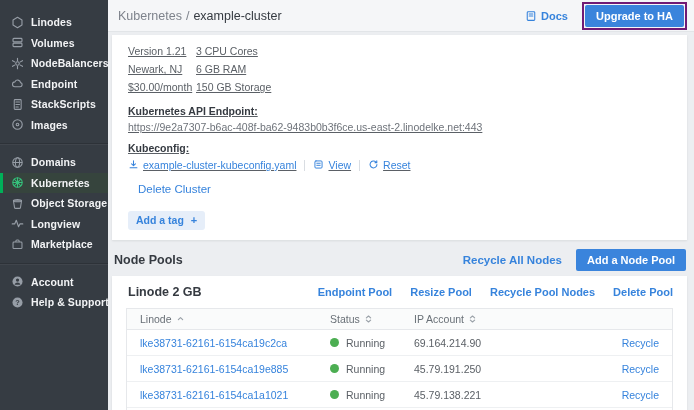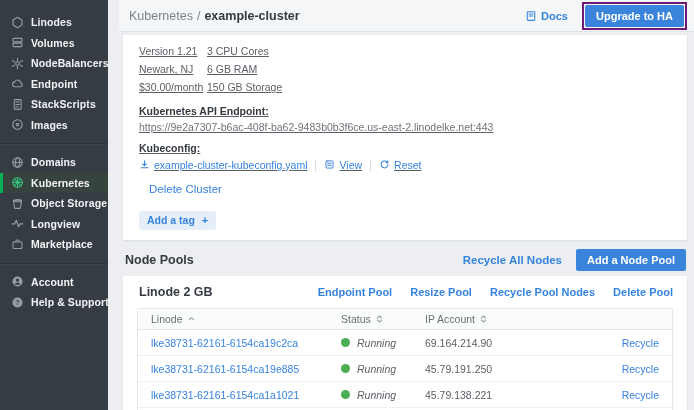--- a/index.html
+++ b/index.html
@@ -1,36 +1,36 @@
 <!DOCTYPE html>
 <html><head>
 <meta charset="utf-8">
 <style>
   * { margin:0; padding:0; box-sizing:border-box; }
   html,body { width:694px; height:410px; overflow:hidden; }
   body { font-family:"Liberation Sans", sans-serif; background:#eceef1; color:#5b6066; }
-  .app { display:flex; width:694px; height:410px;gap:11px; }
+  .app { display:flex; width:694px; height:410px; }
 
   
   .sidebar { width:108px; flex-shrink:0; background:#363c43; padding-top:10px; }
   .nav-group { padding:2px 0 8px 0; }
   .nav-group + .nav-group { border-top:1px solid #2d3238; box-shadow:0 1px 0 rgba(255,255,255,.05) inset; padding-top:8px; }
   .nav-item { display:flex; align-items:center; height:20.5px; padding-left:8px; border-left:3px solid transparent; cursor:pointer; }
   .nav-icon { width:13px; height:13px; color:#969da6; display:flex; align-items:center; justify-content:center; margin-right:7px; flex-shrink:0; }
   .nav-icon svg { width:13px; height:13px; }
   .nav-label { font-size:10.5px; font-weight:bold; color:#f2f3f5; white-space:nowrap; letter-spacing:.1px; }
   .nav-item.active { background:#36443d; border-left-color:#00b159; }
   .nav-item.active .nav-icon { color:#35c27c; }
 
   
   .main { flex:1; display:flex; flex-direction:column; min-width:0; }
   .topbar { height:32px; background:#f5f6f8; border-bottom:1px solid #e2e5e8; display:flex; align-items:center; padding:0 7px 0 10px; flex-shrink:0; }
   .crumb-section { font-size:12.5px; color:#7e838c; cursor:pointer; }
   .crumb-sep { font-size:12.5px; color:#7e838c; margin:0 4px; }
-  .crumb-current { font-size:12.5px; font-weight:bold; color:#353a41; }
+  .crumb-current { font-size:12.5px; font-weight:normal; color:#353a41; }
   .topbar-right { margin-left:auto; display:flex; align-items:center; }
   .docs-link { display:flex; align-items:center; gap:4px; color:#3683dc; font-size:11px; font-weight:bold; cursor:pointer; margin-right:14px; }
   .docs-link svg { width:12px; height:12px; }
   .annotation-box { border:2px solid #701a75; padding:1px; display:inline-block; }
   .btn-blue { background:#3a84dc; color:#fff; border:none; font-family:inherit; font-size:11px; font-weight:bold; padding:5px 11px; border-radius:2px; cursor:pointer; white-space:nowrap; }
 
   .content { flex:1; padding:3px 7px 0 4px; min-width:0; }
   .card { background:#fff; box-shadow:0 1px 2px rgba(50,54,60,.10); }
 
   
@@ -64,21 +64,21 @@
   .pool-actions .text-action { font-size:11px; }
 
   .table-wrap { margin:9px 14px 0 14px; border:1px solid #e6e8eb; border-bottom:none; }
   table { width:100%; border-collapse:collapse; table-layout:fixed; }
   col.c1 { width:190px; } col.c2 { width:84px; } col.c3 { width:150px; }
   thead th { background:#fafbfb; height:21px; text-align:left; font-size:10.5px; font-weight:normal; color:#697077; padding-left:13px; border-bottom:1px solid #e6e8eb; cursor:pointer; }
   thead th .th-inner { display:flex; align-items:center; gap:4px; }
   thead th svg { width:9px; height:10px; color:#9aa1a8; }
   tbody td { height:26px; font-size:10.5px; color:#5b6066; padding-left:13px; border-bottom:1px solid #eef0f2; }
   .cell-link { color:#3683dc; cursor:pointer; }
-  .status-cell { display:flex; align-items:center; gap:7px;font-style:italic; }
+  .status-cell { display:flex; align-items:center; gap:7px; }
   .status-dot { width:9px; height:9px; border-radius:50%; background:#4cae52; flex-shrink:0; }
   td.action-cell { text-align:right; padding-right:13px; }
   .pool-footer { height:26px; display:flex; align-items:center; padding-left:13px; font-size:10.5px; color:#5b6066; }
 </style>
 </head>
 <body>
 
 <div class="app">
 
   <aside class="sidebar">

